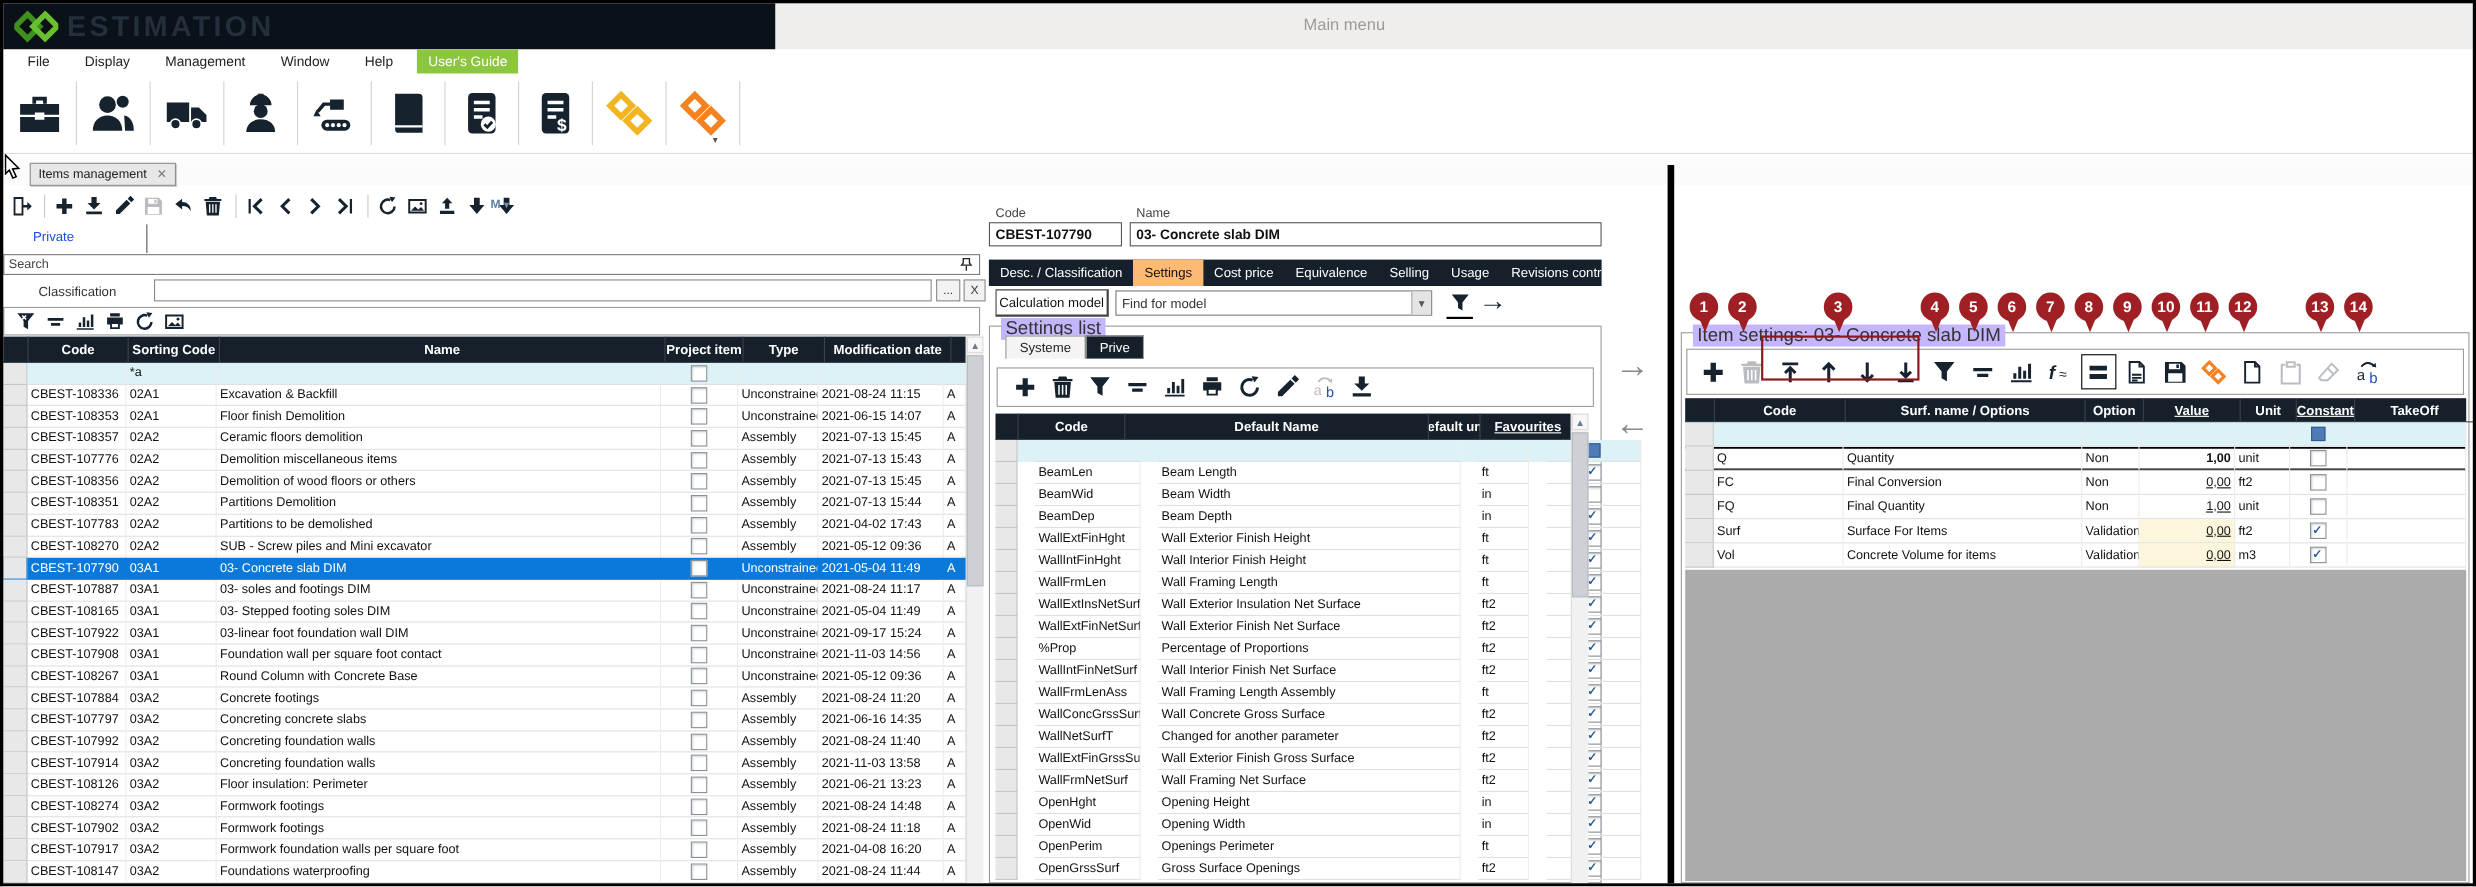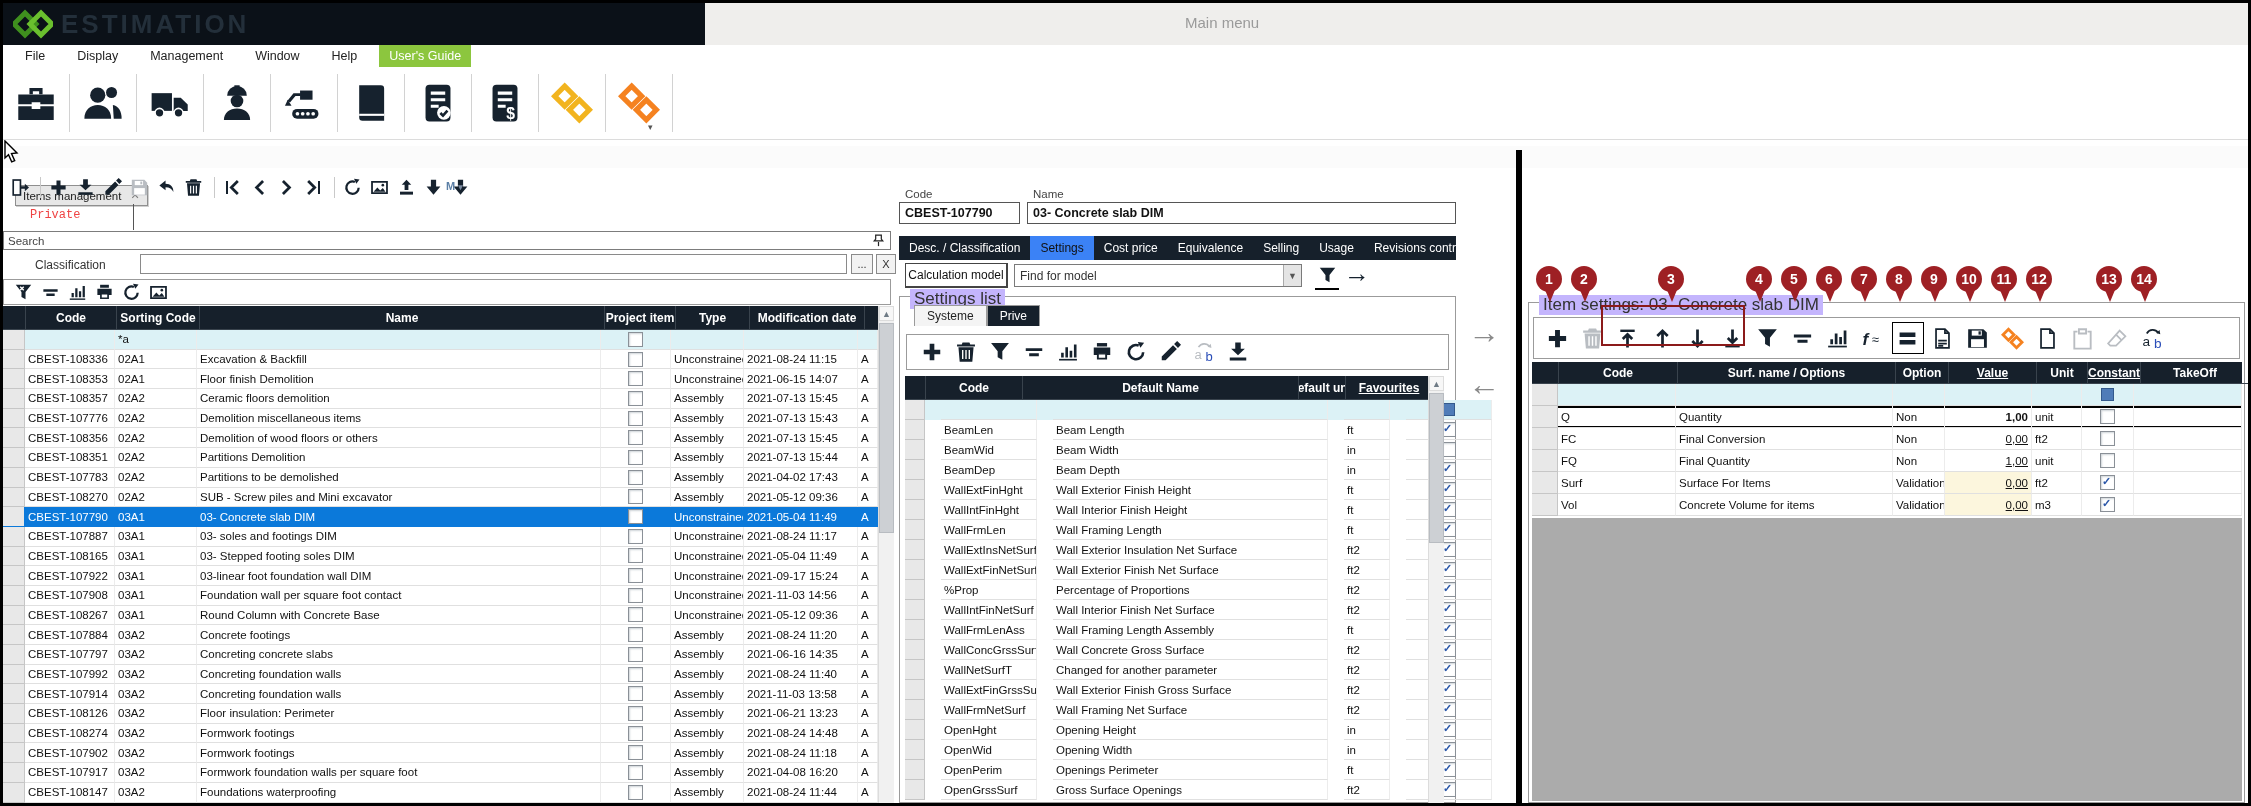--- a/index.html
+++ b/index.html
@@ -25,34 +25,34 @@
   
   #bigbar{position:absolute;left:3px;top:67px;width:2245px;height:72px;background:#fff;border-bottom:1px solid #dcdcdc;display:flex;align-items:center;}
   #bigbar .big{width:66px;height:58px;display:flex;align-items:center;justify-content:center;color:#16222e;border-right:1px solid #d2d2d2;position:relative;}
   #bigbar .big svg{width:42px;height:42px;}
   #bigbar .big.cy{color:#f2b41f;}
   #bigbar .big.co{color:#f58220;}
   #bigbar-caret{position:absolute;left:648px;top:122px;color:#555;font-size:9px;}
 
   
   #tabstrip{position:absolute;left:3px;top:146px;width:2245px;height:22px;background:#fbfbfb;}
-  #doc-tab{position:absolute;left:12px;top:2px;height:19px;background:#e7e7e7;border:1px solid #8f8f8f;display:flex;align-items:center;padding:0 7px;font-size:11.5px;color:#222;box-shadow:1px 1px 0 #cfcfcf;margin-top:37px;}
+  #doc-tab{position:absolute;left:24px;top:2px;height:19px;background:#e7e7e7;border:1px solid #8f8f8f;display:flex;align-items:center;padding:0 7px;font-size:11.5px;color:#222;box-shadow:1px 1px 0 #cfcfcf;}
   #doc-tab .x{margin-left:9px;color:#7d7d7d;font-size:11px;}
   #cursor{position:absolute;left:4px;top:140px;z-index:70;}
 
   
   #left-toolbar{position:absolute;left:6px;top:172px;height:30px;display:flex;align-items:center;}
   .tbi{width:21px;height:21px;margin:0 3px;color:#16222e;display:inline-flex;align-items:center;justify-content:center;}
   .tbi svg{width:19px;height:19px;}
   .tbi.dis{color:#b9bdc2;}
   .tbi.sep{border-left:1px solid #c9c9c9;padding-left:7px;margin-left:7px;}
   .tbi.act{outline:1.5px solid #000;outline-offset:2px;}
   #mode-m{font-size:11px;font-weight:bold;color:#5b7fa6;margin-left:8px;}
   #mode-m .car{color:#7a8aa0;font-size:9px;}
-  #private-tab{position:absolute;left:30px;top:208px;font-size:12px;color:#ef4444;font-family:Liberation Mono, monospace;}
+  #private-tab{position:absolute;left:30px;top:208px;font-size:12px;color:#1d4ed8;}
   #private-line{position:absolute;left:133px;top:204px;width:1px;height:26px;background:#555;}
   #search-box{position:absolute;left:3px;top:231px;width:888px;height:19px;border:1px solid #7c7c7c;box-sizing:border-box;background:#fff;display:flex;align-items:center;}
   #search-box .ph{font-size:11.5px;color:#444;margin-left:4px;flex:1;}
   #search-box .pin{width:15px;height:15px;color:#222;margin-right:4px;}
   #class-row{position:absolute;left:3px;top:254px;width:888px;height:22px;}
   #class-row .lbl{position:absolute;left:32px;top:4px;font-size:12px;color:#333;}
   #class-row .inp{position:absolute;left:137px;top:0;width:707px;height:20px;border:1px solid #8a8a8a;background:#fff;box-sizing:border-box;}
   .sq-btn{position:absolute;top:0;height:20px;background:#f2f2f2;border:1px solid #8a8a8a;box-sizing:border-box;font-size:11px;color:#333;display:flex;align-items:center;justify-content:center;}
   #btn-more{left:848px;width:22px;}
   #btn-clear{left:873px;width:20px;}
@@ -98,21 +98,21 @@
   
   .vscroll{position:absolute;width:15px;background:#f1f1f1;border-left:1px solid #dcdcdc;}
   .vscroll .arr{height:15px;color:#6f7b85;font-size:9px;display:flex;align-items:center;justify-content:center;background:#f7f7f7;border:1px solid #dcdcdc;box-sizing:border-box;}
   .vscroll .thumb{background:#cdd0d4;border:1px solid #b8bcc1;box-sizing:border-box;}
 
   
   .fieldlbl{position:absolute;font-size:11.5px;color:#444;}
   .fieldbox{position:absolute;height:22px;border:1px solid #555;background:#fff;box-sizing:border-box;display:flex;align-items:center;font-weight:bold;font-size:12.5px;color:#111;padding-left:5px;}
   #midtabs{position:absolute;left:899px;top:236px;width:557px;height:24px;background:#16202b;display:flex;}
   #midtabs .mt{padding:0 10px;display:flex;align-items:center;color:#fff;font-size:12px;white-space:nowrap;}
-  #midtabs .mt.on{background:#3b82f6;color:#111;}
+  #midtabs .mt.on{background:#fdba74;color:#111;}
   #calc-btn{position:absolute;left:905px;top:263px;width:103px;height:25px;background:#fff;border:1px solid #444;border-right-width:2px;border-bottom-width:2px;box-sizing:border-box;font-size:12px;color:#111;display:flex;align-items:center;justify-content:center;}
   #model-combo{position:absolute;left:1014px;top:264px;width:288px;height:23px;border:1px solid #7a7a7a;background:#fff;box-sizing:border-box;display:flex;align-items:center;}
   #model-combo .txt{flex:1;font-size:12px;color:#333;padding-left:5px;}
   #model-combo .dd{width:17px;height:100%;background:#e4e4e4;border-left:1px solid #aaa;display:flex;align-items:center;justify-content:center;color:#555;font-size:9px;}
   #model-filter{position:absolute;left:1312px;top:262px;width:24px;height:26px;color:#16222e;border-bottom:2px solid #000;}
   #model-go{position:absolute;left:1344px;top:258px;font-size:26px;font-weight:bold;color:#16222e;}
   #settings-group{position:absolute;left:899px;top:296px;width:557px;height:507px;border:1px solid #9b9b9b;box-sizing:border-box;}
   .group-title{position:absolute;top:-8px;left:10px;background:#c4b5fd;padding:0 4px;font-size:17px;color:#333;white-space:nowrap;}
   #settings-tabs{position:absolute;left:14px;top:8px;display:flex;}
   #settings-tabs .st{padding:3px 12px;font-size:12px;border:1px solid #9b9b9b;border-bottom:none;background:#f4f4f4;color:#222;}

